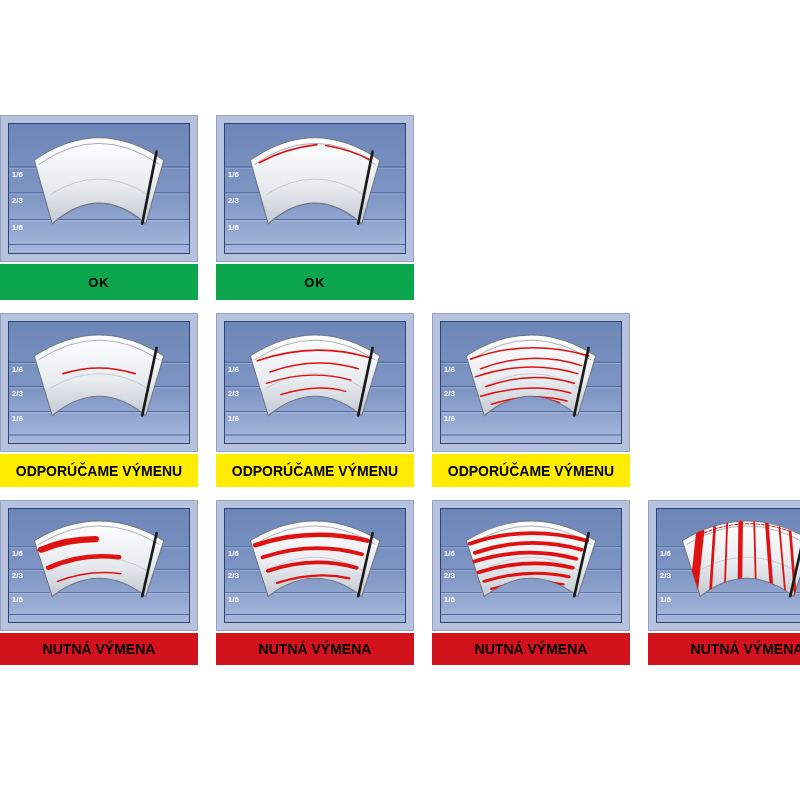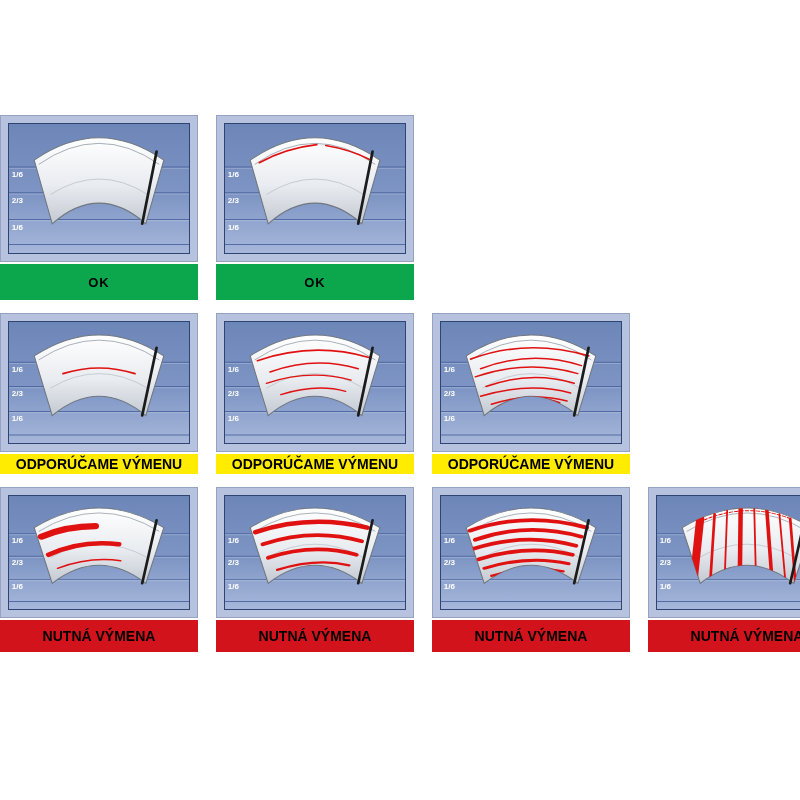--- a/index.html
+++ b/index.html
@@ -24,21 +24,21 @@
   .screen {
     width:100%; height:100%; display:block;
     border:1px solid #2e4473;
   }
   .bar {
     margin-top:2px;
     display:flex; align-items:center; justify-content:center;
     font-weight:bold; color:#000;
   }
   .row-0 .bar { height:36px; font-size:13px; letter-spacing:1px; }
-  .row-1 .bar { height:20px; font-size:14px; }
+  .row-1 .bar { height:33px; font-size:14px; }
   .row-2 .bar { height:32px; font-size:14px; }
   .zline { stroke:var(--zone-line,#46619c); stroke-width:1.2; opacity:0.85; }
   .zline-hi { stroke:rgba(255,255,255,0.25); stroke-width:1; }
   .zlabel {
     fill:#ffffff; font-size:9px; font-weight:bold;
     font-family:"Liberation Sans", sans-serif;
   }
   .fan { fill:url(#fanGrad); stroke:#707781; stroke-width:1.2; }
   .fan-inner { fill:none; stroke:#9ba3ad; stroke-width:1; }
   .fan-crease { fill:none; stroke:#b6bcc4; stroke-width:0.8; }

